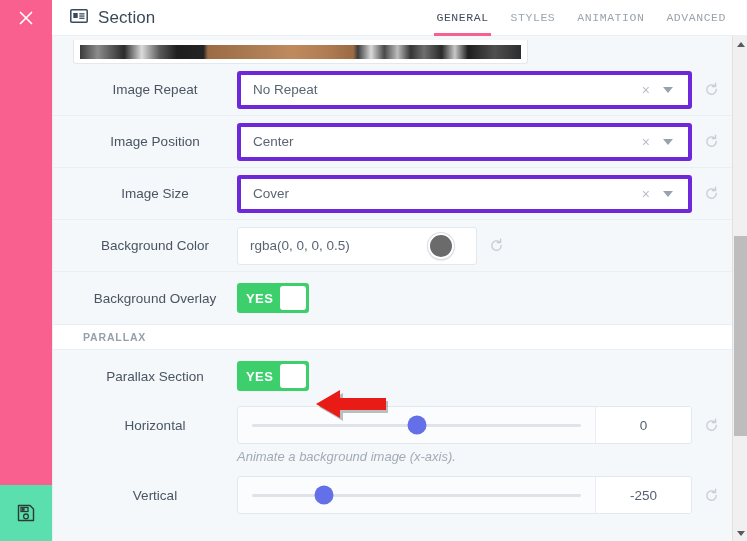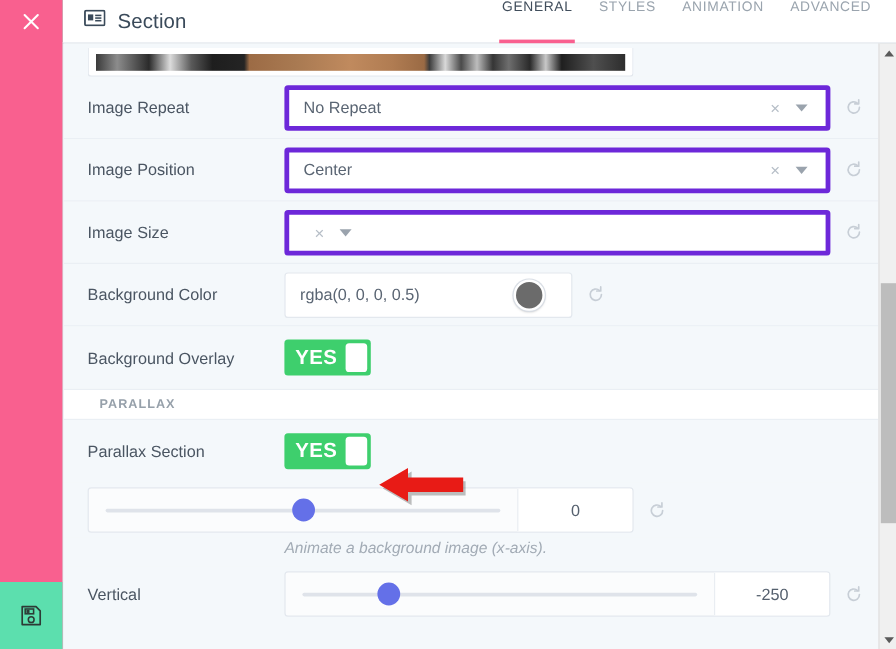--- a/index.html
+++ b/index.html
@@ -72,27 +72,28 @@
   }
   .tabs {
     margin-left: auto;
     display: flex;
     align-items: stretch;
     height: 36px;
     padding-right: 10px;
   }
   .tab {
     position: relative;
-    display: flex; 
+    display: flex; align-items: center;
     padding: 0 11px;
     font-size: 11.5px;
     letter-spacing: .55px;
     color: #9aa4ae;
     cursor: pointer;
     height: 36px;
+    font-family: Liberation Mono, monospace;
   }
   .tab.active { color: #414e5c; }
   .tab.active::after {
     content: "";
     position: absolute;
     left: 9px; right: 9px; bottom: 0;
     height: 3px;
     background: #f9608f;
   }
 
@@ -119,20 +120,21 @@
     padding-left: 20px;
     border-bottom: 1px solid #eaeff4;
     background: #f4f8fb;
   }
   .row.nobd { border-bottom: none; }
   .label {
     width: 164px;
     flex: 0 0 164px;
     font-size: 13.5px;
     color: #4a5562;
+    text-align: center;
   }
   .field { flex: 1 1 auto; display: flex; align-items: center; }
 
   
   .preview-row {
     padding: 0 20px 0 20px;
     height: 28px;
     display: flex; align-items: flex-end;
     background: #f4f8fb;
   }
@@ -228,21 +230,21 @@
     width: 72px; height: 30px;
     background: #3ecf6d;
     border-radius: 3px;
     display: flex; align-items: center;
     padding: 3px;
     cursor: pointer;
     position: relative;
   }
   .toggle-text {
     color: #ffffff;
-    font-size: 17px;
+    font-size: 13px;
     font-weight: bold;
     letter-spacing: .4px;
     padding: 0 7px 0 6px;
   }
   .toggle-knob {
     width: 32px; height: 24px;
     background: #ffffff;
     border-radius: 3px;
   }
 
@@ -460,20 +462,21 @@
                 <path d="M11.6 1.1 L11.6 4.5 L8.3 4.5" fill="none" stroke="#c7ced6" stroke-width="1.4" stroke-linecap="round" stroke-linejoin="round"></path>
               </svg>
             </span>
           </div>
         </div>
 
         <div class="row">
           <div class="label">Image Size</div>
           <div class="field">
             <div class="select">
+              <span class="select-value">Cover</span>
               <span class="sel-x">×</span>
               <span class="sel-caret"></span>
             </div>
             <span class="reset">
               <svg width="15" height="15" viewBox="0 0 15 15">
                 <path d="M12.2 7.5a4.7 4.7 0 1 1-1.5-3.4" fill="none" stroke="#c7ced6" stroke-width="1.4" stroke-linecap="round"></path>
                 <path d="M11.6 1.1 L11.6 4.5 L8.3 4.5" fill="none" stroke="#c7ced6" stroke-width="1.4" stroke-linecap="round" stroke-linejoin="round"></path>
               </svg>
             </span>
           </div>
@@ -511,20 +514,21 @@
           <div class="label">Parallax Section</div>
           <div class="field">
             <div class="toggle">
               <span class="toggle-text">YES</span>
               <span class="toggle-knob"></span>
             </div>
           </div>
         </div>
 
         <div class="row-slider">
+          <div class="label">Horizontal</div>
           <div class="field">
             <div class="slider-wrap">
               <div class="slider-track-area">
                 <div class="slider-track">
                   <div class="slider-knob" id="h-knob" style="left: 50%;"></div>
                 </div>
               </div>
               <div class="slider-num">0</div>
             </div>
             <span class="reset">

